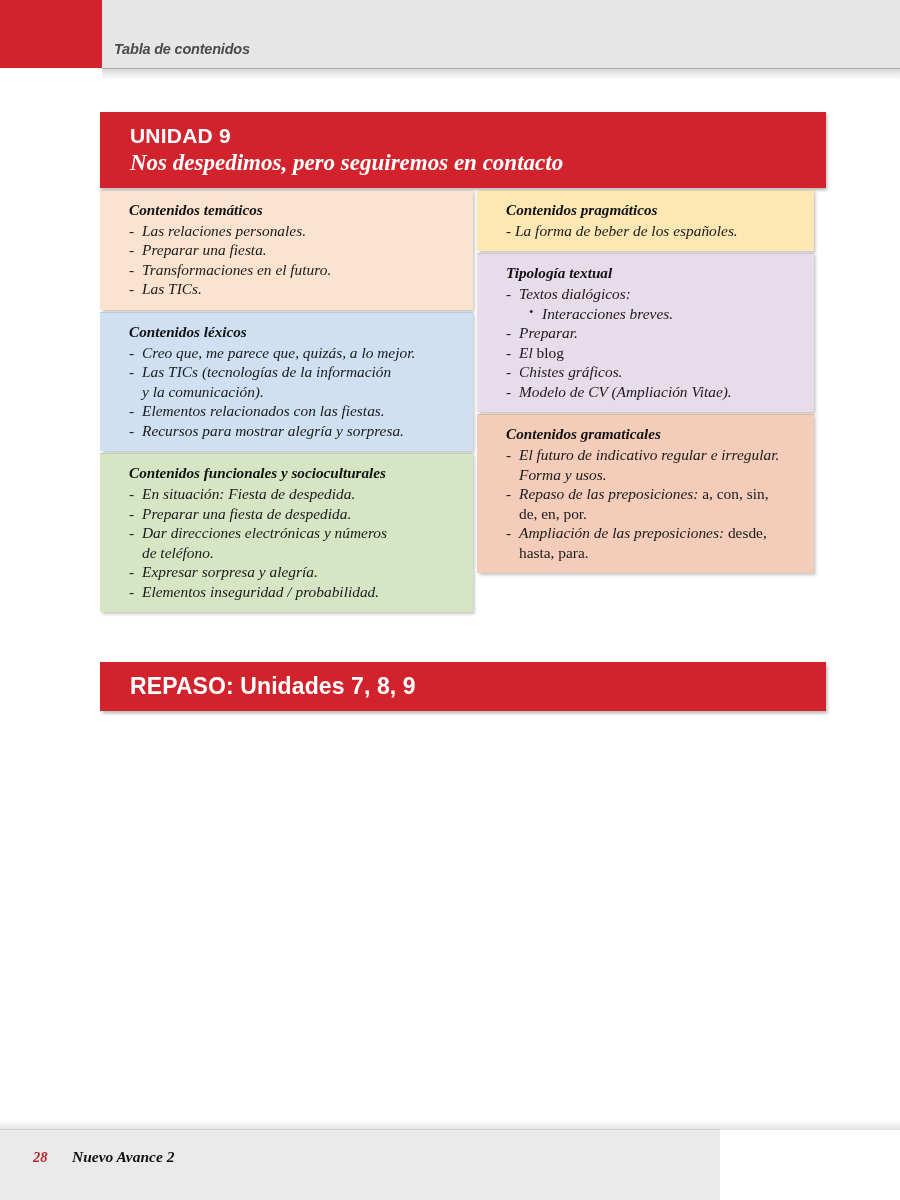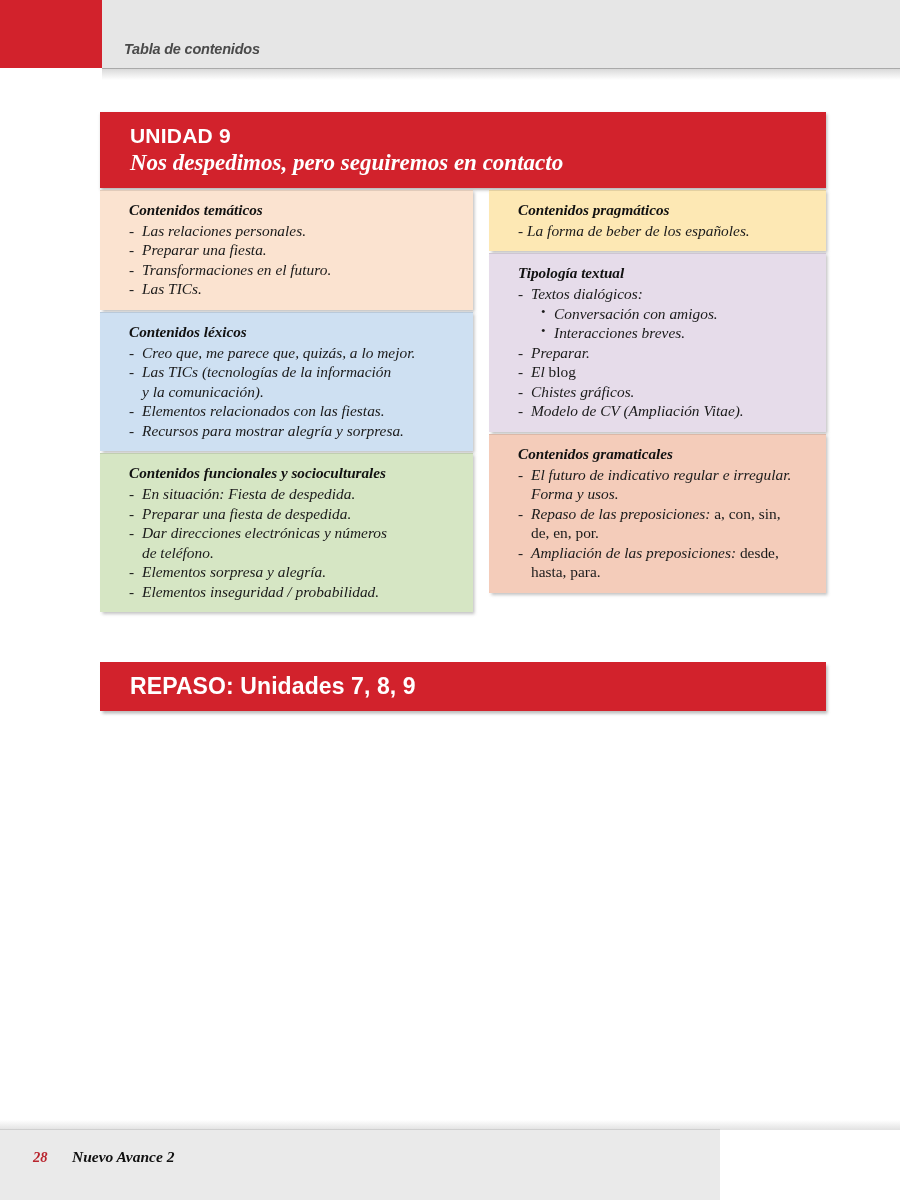--- a/index.html
+++ b/index.html
@@ -33,21 +33,21 @@
   .header-bar {
     position: absolute;
     top: 0; left: 102px;
     width: 798px;
     height: 68px;
     background: #e6e6e6;
     border-bottom: 1px solid #bdbdbd;
   }
   .header-title {
     position: absolute;
-    left: 22px;
+    left: 12px;
     bottom: 11px;
     font-family: "Liberation Sans", "DejaVu Sans", sans-serif;
     font-style: italic;
     font-weight: bold;
     font-size: 14.5px;
     letter-spacing: -0.2px;
     color: #4a4a4a;
   }
   .header-shadow {
     position: absolute;
@@ -84,21 +84,21 @@
     font-weight: bold;
     font-style: italic;
     font-size: 23px;
     line-height: 1.2;
     margin-top: 1px;
   }
 
   .columns {
     display: flex;
     align-items: flex-start;
-    gap: 16px;
+    gap: 4px;
     margin-top: 2px;
   }
   .col-left { width: 373px; flex: none; }
   .col-right { width: 337px; flex: none; }
 
   .box {
     position: relative;
     padding: 9px 12px 11px 29px;
     margin-bottom: 2px;
     box-shadow: 1.5px 2px 3px rgba(110,110,110,0.42);
@@ -256,41 +256,40 @@
         </ul>
       </div>
 
       <div class="box box-funcionales">
         <div class="box-title">Contenidos funcionales y socioculturales</div>
         <ul class="box-list">
           <li class="dash">En situación: Fiesta de despedida.</li>
           <li class="dash">Preparar una fiesta de despedida.</li>
           <li class="dash">Dar direcciones electrónicas y números
 de teléfono.</li>
-          <li class="dash">Elementos sorpresa y alegría.</li>
+          <li class="dash">Expresar sorpresa y alegría.</li>
           <li class="dash">Elementos inseguridad / probabilidad.</li>
         </ul>
       </div>
 
     </div>
 
     <div class="col-right">
 
       <div class="box box-pragmaticos">
         <div class="box-title">Contenidos pragmáticos</div>
         <ul class="box-list">
           <li class="dash-tight">La forma de beber de los españoles.</li>
         </ul>
       </div>
 
       <div class="box box-tipologia">
         <div class="box-title">Tipología textual</div>
         <ul class="box-list">
           <li class="dash">Textos dialógicos:</li>
-          <li class="sub">Conversación con amigos.</li>
           <li class="sub">Interacciones breves.</li>
           <li class="dash">Preparar.</li>
           <li class="dash"><span>El</span> <span class="upright">blog</span></li>
           <li class="dash">Chistes gráficos.</li>
           <li class="dash">Modelo de CV (Ampliación Vitae).</li>
         </ul>
       </div>
 
       <div class="box box-gramaticales">
         <div class="box-title">Contenidos gramaticales</div>

